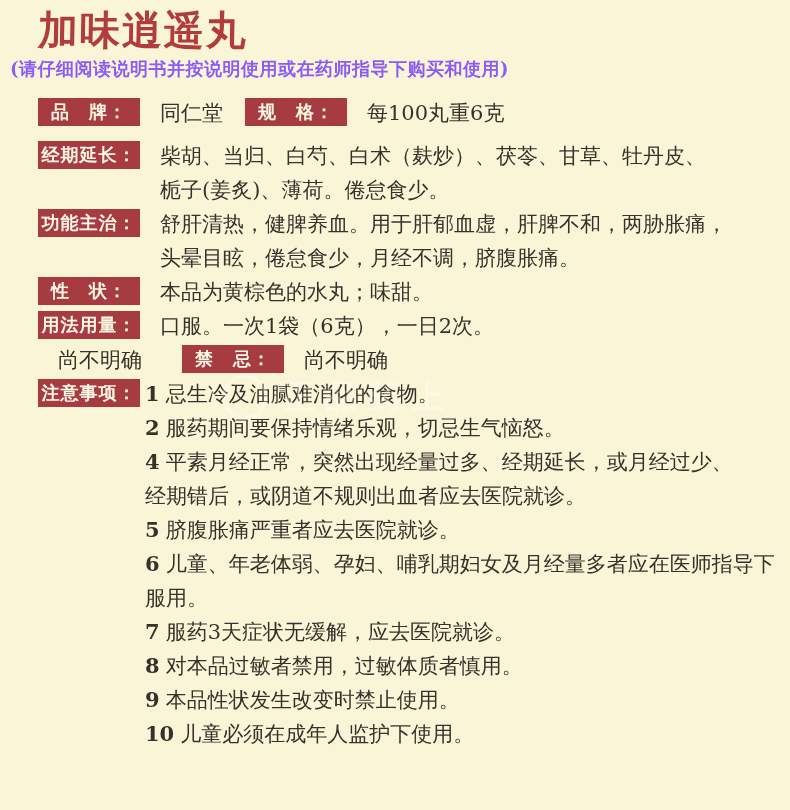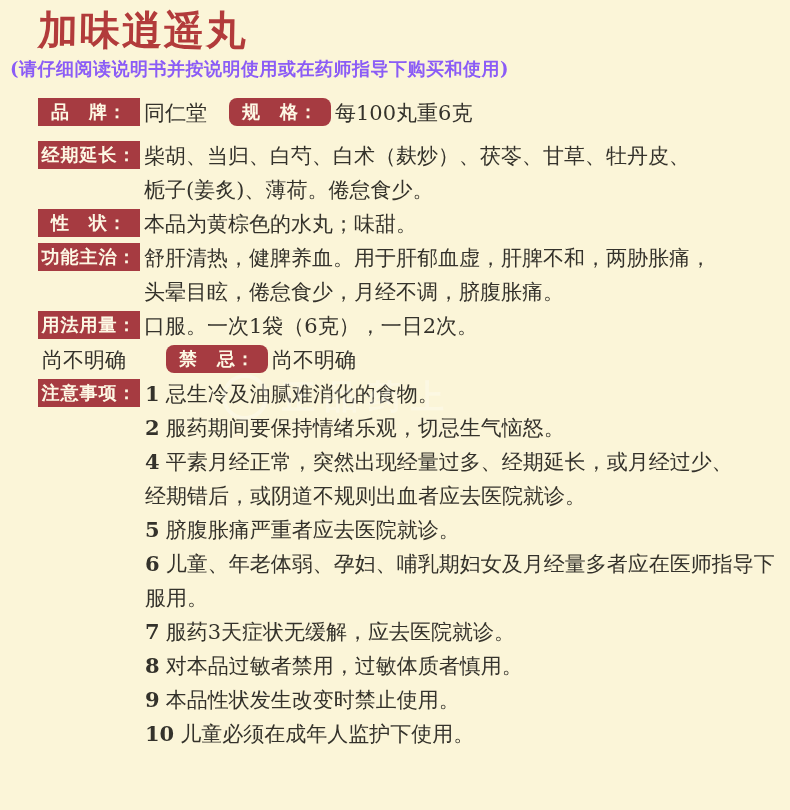--- a/index.html
+++ b/index.html
@@ -50,24 +50,23 @@
     color:#FDF8E4;
     font-size:18px;
     font-weight:bold;
     text-align:center;
     line-height:28px;
     letter-spacing:1px;
   }
   .badge.inline2{
     flex:0 0 102px;
     margin-left:40px;
-    border-radius:8px;
   }
   .value{
-    margin-left:4px;
+    margin-left:20px;
     font-size:21px;
     white-space:pre-line;
   }
   .value.v2{}
   .notes-list{
     list-style:none;
     margin:0 0 0 5px;
     padding:0;
     font-size:21px;
   }
@@ -118,28 +117,28 @@
       <span class="value v2">每100丸重6克</span>
     </div>
 
     <div class="row first-section">
       <span class="badge">经期延长：</span>
       <div class="value">柴胡、当归、白芍、白术（麸炒）、茯苓、甘草、牡丹皮、
 栀子(姜炙)、薄荷。倦怠食少。</div>
     </div>
 
     <div class="row">
-      <span class="badge">性　状：</span>
-      <div class="value">本品为黄棕色的水丸；味甜。</div>
+      <span class="badge">功能主治：</span>
+      <div class="value">舒肝清热，健脾养血。用于肝郁血虚，肝脾不和，两胁胀痛，
+头晕目眩，倦怠食少，月经不调，脐腹胀痛。</div>
     </div>
 
     <div class="row">
-      <span class="badge">功能主治：</span>
-      <div class="value">舒肝清热，健脾养血。用于肝郁血虚，肝脾不和，两胁胀痛，
-头晕目眩，倦怠食少，月经不调，脐腹胀痛。</div>
+      <span class="badge">性　状：</span>
+      <div class="value">本品为黄棕色的水丸；味甜。</div>
     </div>
 
     <div class="row">
       <span class="badge">用法用量：</span>
       <div class="value">口服。一次1袋（6克），一日2次。</div>
     </div>
 
     <div class="row">
       <span class="value">尚不明确</span>
       <span class="badge inline2">禁　忌：</span>

